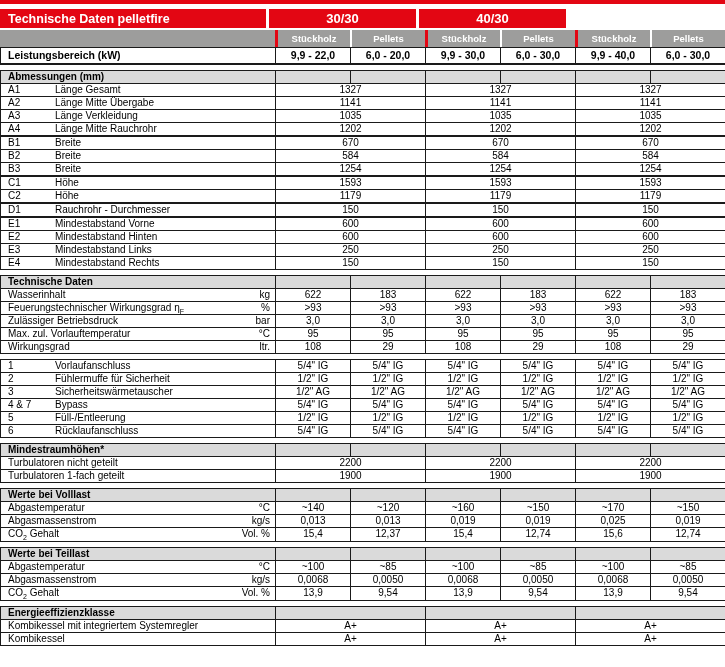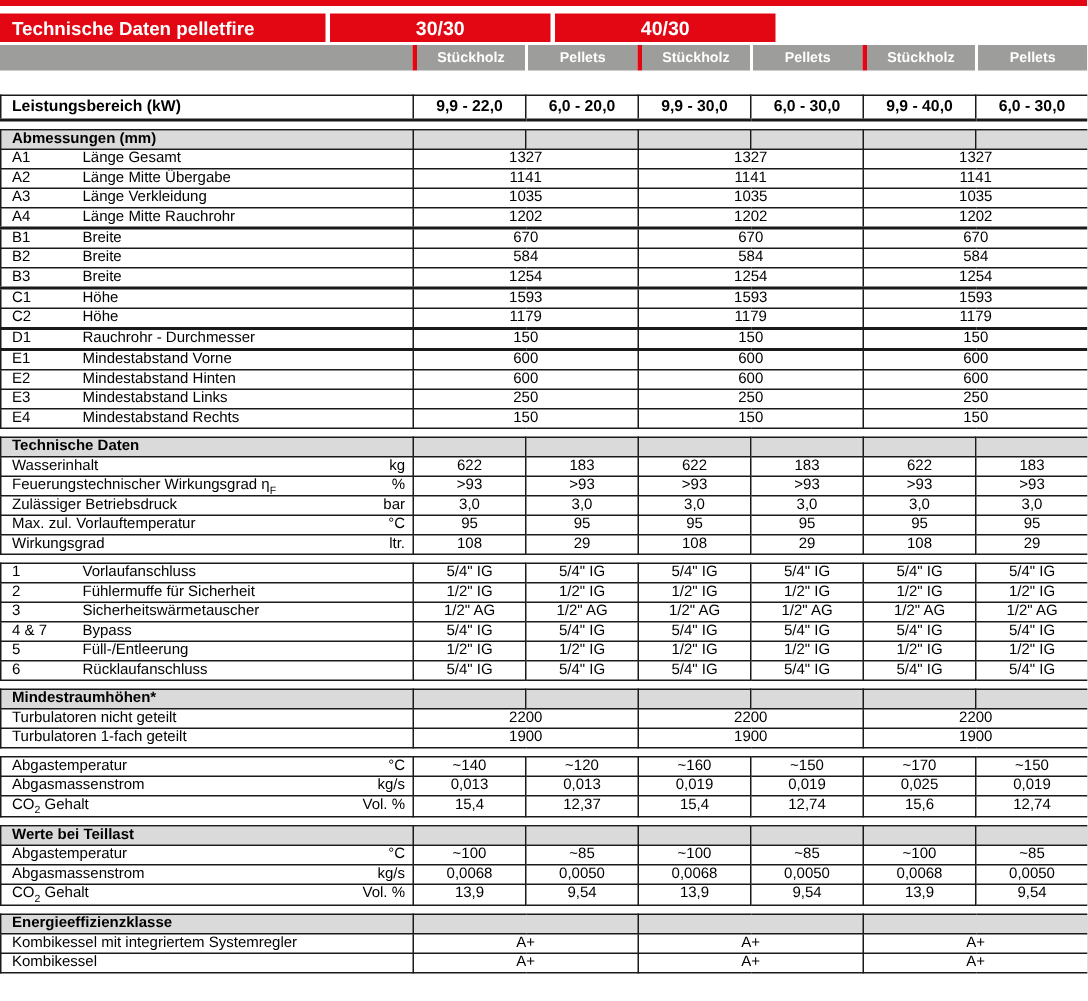--- a/index.html
+++ b/index.html
@@ -8,21 +8,21 @@
   }
   *{box-sizing:border-box; margin:0; padding:0;}
   html,body{background:#fff;}
   body{font-family:"Liberation Sans","DejaVu Sans",sans-serif; color:var(--text);}
   .page{position:relative; width:725px; height:667px; background:var(--bg); overflow:hidden;}
 
   .topbar{width:725px; height:4px; background:var(--red);}
 
   
   .hdr-row{display:flex; height:19px; margin-top:5px;}
-  .hdr-title{width:217px; background:var(--red); color:var(--header-text);
+  .hdr-title{width:266px; background:var(--red); color:var(--header-text);
     font-weight:bold; font-size:12.5px; display:flex; align-items:center; padding-left:8px;}
   .hdr-model{width:147px; margin-left:3px; background:var(--red); color:var(--header-text);
     font-weight:bold; font-size:13px; display:flex; align-items:center; justify-content:center;}
 
   
   .subhdr-row{display:flex; height:17px; margin-top:2px;}
   .subhdr-label{width:275px; background:var(--subheader-bg);}
   .sep-red{width:3px; background:var(--red); flex:none;}
   .sep-white{width:2px; background:var(--bg); flex:none;}
   .fuel-cell{background:var(--subheader-bg); color:var(--header-text); font-weight:bold;
@@ -36,21 +36,21 @@
   td.val{text-align:center;}
   td.gb{border-right-width:2px;}
   tr.tg td{border-top-width:2px;}
   tr.tall td{height:14px;}
   .lblw{display:flex; align-items:center; padding:0 5px 0 7px;}
   .code{width:47px; flex:none;}
   .unit{margin-left:auto; padding-left:4px;}
   tr.sechdr td{background:var(--section-bg); font-weight:bold;}
   sub{font-size:7px; line-height:0;}
 
-  table.power{margin-top:16px;}
+  table.power{margin-top:0;}
   table.power td{font-weight:bold; height:16px; font-size:10.5px; border-bottom-width:2px;}
 
   
   .sec0{margin-top:4px;} .sec1{margin-top:5px;} .sec2{margin-top:6px;}
   .sec3{margin-top:7px;} .sec4{margin-top:7px;} .sec5{margin-top:12px;}
   .sec6{margin-top:13px;}
   .sec6 td{height:13px;}
 </style>
 </head>
 <body>
@@ -533,20 +533,33 @@
         <colgroup>
           <col style="width: 275px;">
           <col style="width: 75px;">
           <col style="width: 75px;">
           <col style="width: 75px;">
           <col style="width: 75px;">
           <col style="width: 75px;">
           <col style="width: 75px;">
         </colgroup>
         <tbody>
+          <tr class="sechdr">
+            <td class="lbl gb">
+              <div class="lblw">
+                <span class="lab">Werte bei Volllast</span>
+              </div>
+            </td>
+            <td class="hcell"></td>
+            <td class="hcell gb"></td>
+            <td class="hcell"></td>
+            <td class="hcell gb"></td>
+            <td class="hcell"></td>
+            <td class="hcell"></td>
+          </tr>
           <tr>
             <td class="lbl gb">
               <div class="lblw">
                 <span class="lab">Abgastemperatur</span>
                 <span class="unit">°C</span>
               </div>
             </td>
             <td class="val">~140</td>
             <td class="val gb">~120</td>
             <td class="val">~160</td>

